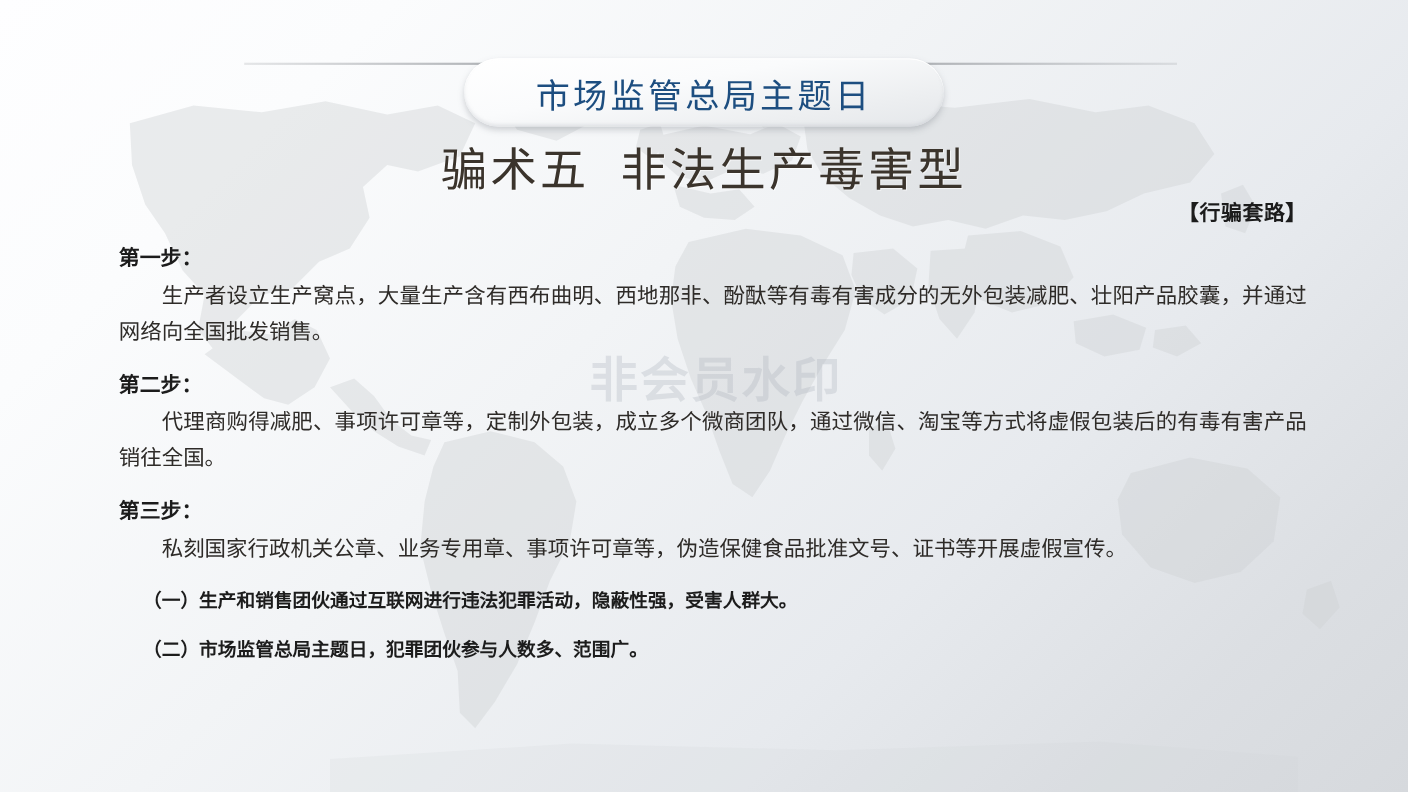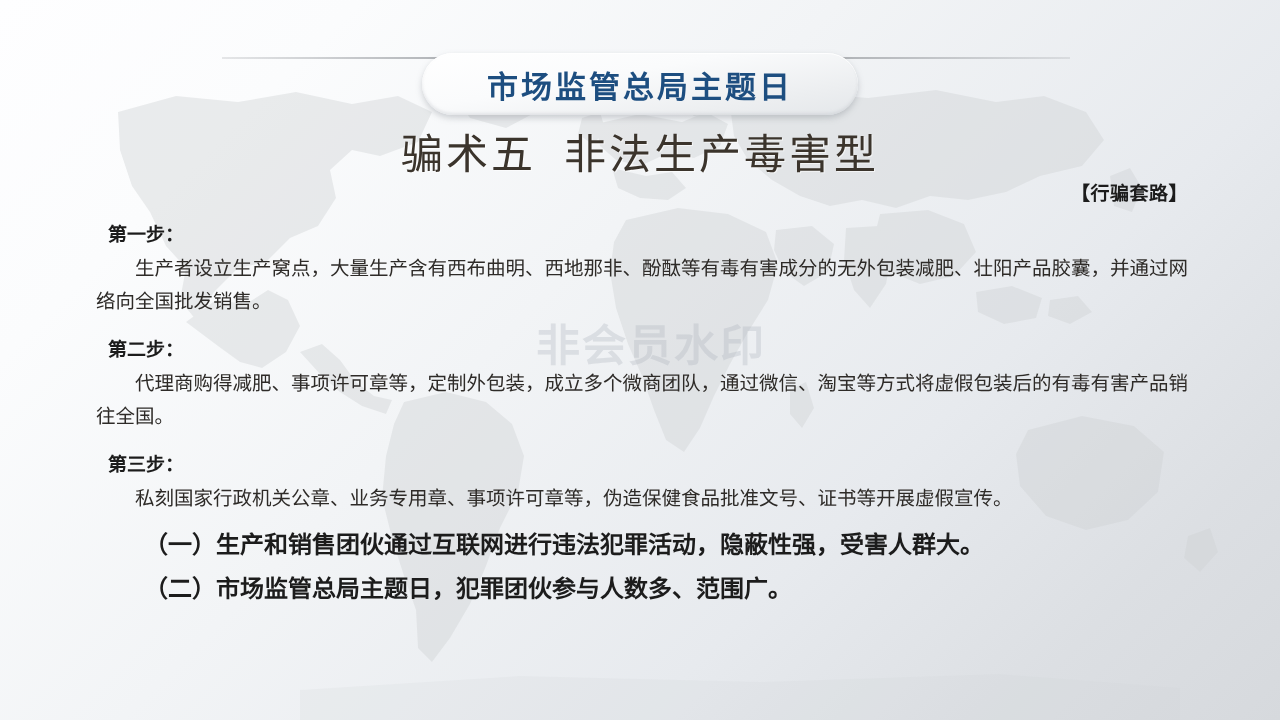--- a/index.html
+++ b/index.html
@@ -91,21 +91,21 @@
     box-shadow: 0 3px 6px rgba(120,126,134,0.35),
                 0 1px 0 rgba(255,255,255,0.9) inset,
                 0 -2px 3px rgba(170,176,184,0.25) inset;
     display: flex;
     align-items: center;
     justify-content: center;
   }
   .title-pill-text {
     font-family: "DejaVu Sans", "Liberation Sans", sans-serif;
     font-size: 31px;
-    font-weight: 700;
+    font-weight: 400;
     letter-spacing: 3px;
     color: #1d4e80;
     white-space: nowrap;
   }
 
   
   .main-heading {
     position: absolute;
     left: 0;
     top: 120px;
@@ -142,28 +142,28 @@
     font-weight: 700;
     color: #1c1c1c;
     margin: 0 0 6px 12px;
   }
   .para {
     font-family: "DejaVu Serif", "Liberation Serif", serif;
     font-size: 19.5px;
     line-height: 33px;
     color: #2e2b28;
     text-indent: 2em;
-    margin: 0 0 16px 0;
+    margin: 0 0 16px 12px;
     text-align: justify;
   }
   .step-block { margin-bottom: 12px; }
 
   .harm-item {
-    font-family: Liberation Mono, monospace;
-    font-size: 24px;
+    font-family: Liberation Sans, sans-serif;
+    font-size: 17px;
     font-weight: 700;
     color: #1c1c1c;
     line-height: 32px;
     text-indent: 2em;
     margin: 0 0 12px 0;
   }
 
   
   .warning {
     position: absolute;

